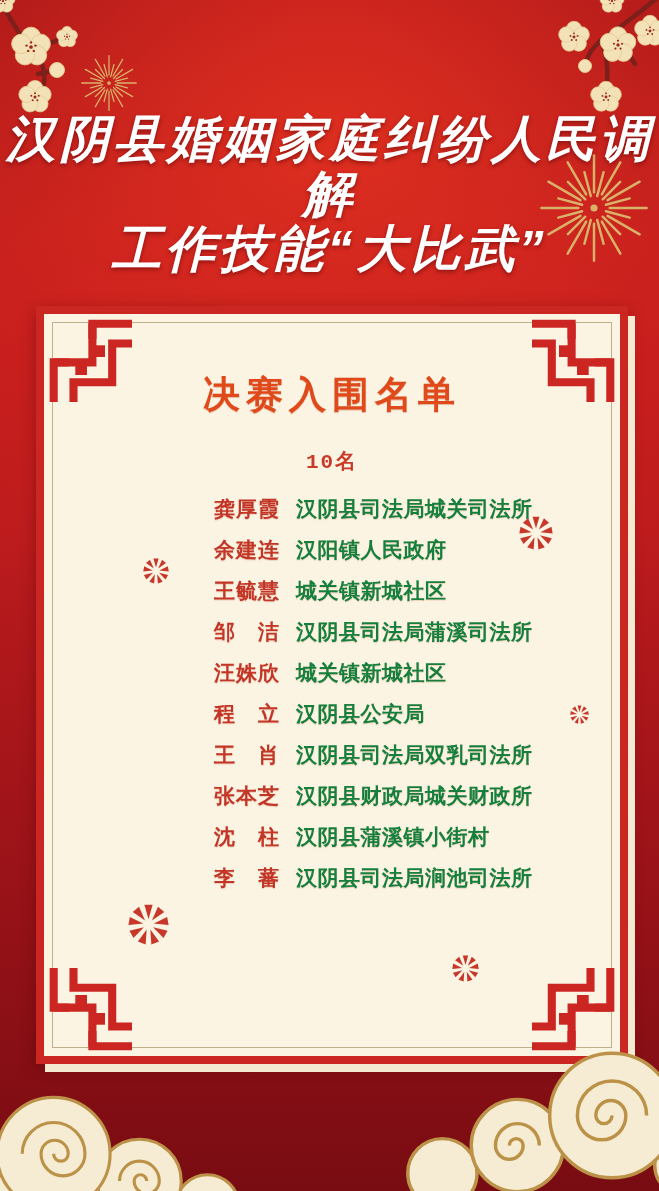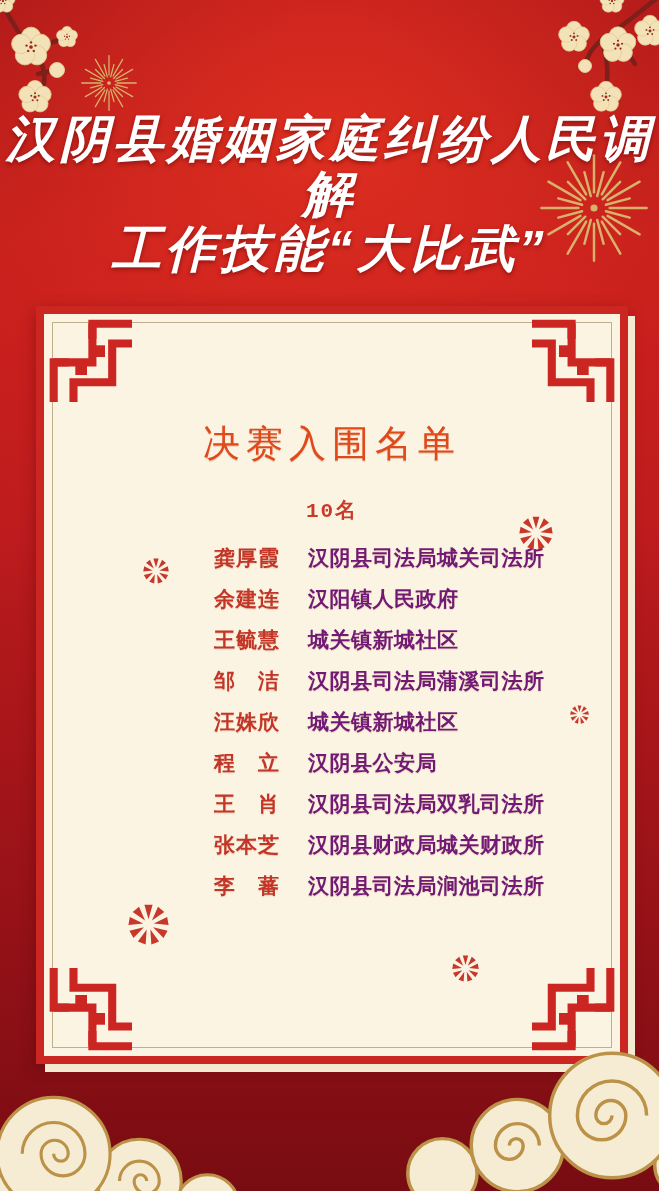--- a/index.html
+++ b/index.html
@@ -31,40 +31,40 @@
     position:absolute;inset:8px;border:1px solid #c0ae8d;pointer-events:none;
   }
   .fret{position:absolute;width:90px;height:90px;color:#cc2622;z-index:4;}
   .fret svg{width:100%;height:100%;display:block;}
   .fret.tl{top:-2px;left:-2px;}
   .fret.tr{top:-2px;right:-2px;transform:scaleX(-1);}
   .fret.bl{bottom:-2px;left:-2px;transform:scaleY(-1);}
   .fret.br{bottom:-2px;right:-2px;transform:scale(-1,-1);}
 
   .card-title{
-    margin:105px 0 0 0;text-align:center;
-    font-size:37px;font-weight:normal;letter-spacing:6px;color:#e04a1b;
+    margin:56px 0 0 0;text-align:center;
+    font-size:37px;font-weight:bold;letter-spacing:6px;color:#e04a1b;
     text-shadow:0 1px 1px rgba(170,45,10,.30);
   }
   .card-subtitle{
     margin-top:27px;text-align:center;
     font-size:21px;font-weight:bold;letter-spacing:2px;color:#c93a28;font-family:Liberation Mono, monospace;
   }
   .finalists{
     list-style:none;margin:13px 0 0 0;padding:0 0 0 143px;
   }
   .finalists .row{height:41px;display:flex;align-items:center;}
   .finalists .nm{
     display:inline-block;width:70px;white-space:pre;
     font-size:21px;font-weight:bold;color:#c23527;letter-spacing:1px;
     text-shadow:0 1px 1px rgba(170,45,10,.18);
     margin-left:27px;
   }
   .finalists .org{
-    margin-left:24px;font-size:21px;font-weight:bold;color:#701a75;
+    margin-left:12px;font-size:21px;font-weight:bold;color:#15803d;
     letter-spacing:0.5px;text-shadow:0 1px 1px rgba(170,45,10,.18);
   }
 
   
   .z-top{z-index:5;}
 </style>
 </head>
 <body>
 
 <svg width="0" height="0" style="position:absolute" aria-hidden="true">
@@ -242,20 +242,24 @@
       </li>
       <li class="row">
         <span class="nm">王　肖</span>
         <span class="org">汉阴县司法局双乳司法所</span>
       </li>
       <li class="row">
         <span class="nm">张本芝</span>
         <span class="org">汉阴县财政局城关财政所</span>
       </li>
       <li class="row">
+        <span class="nm">沈　柱</span>
+        <span class="org">汉阴县蒲溪镇小街村</span>
+      </li>
+      <li class="row">
         <span class="nm">李　蕃</span>
         <span class="org">汉阴县司法局涧池司法所</span>
       </li>
     </ul>
   </div>
 
   <svg class="deco z-top" style="left:519px;top:516px;color:#c7372a" width="34" height="34">
       <use href="#sym-burst" width="34" height="34"></use>
     </svg>
   <svg class="deco z-top" style="left:143px;top:558px;color:#c7372a" width="26" height="26">

